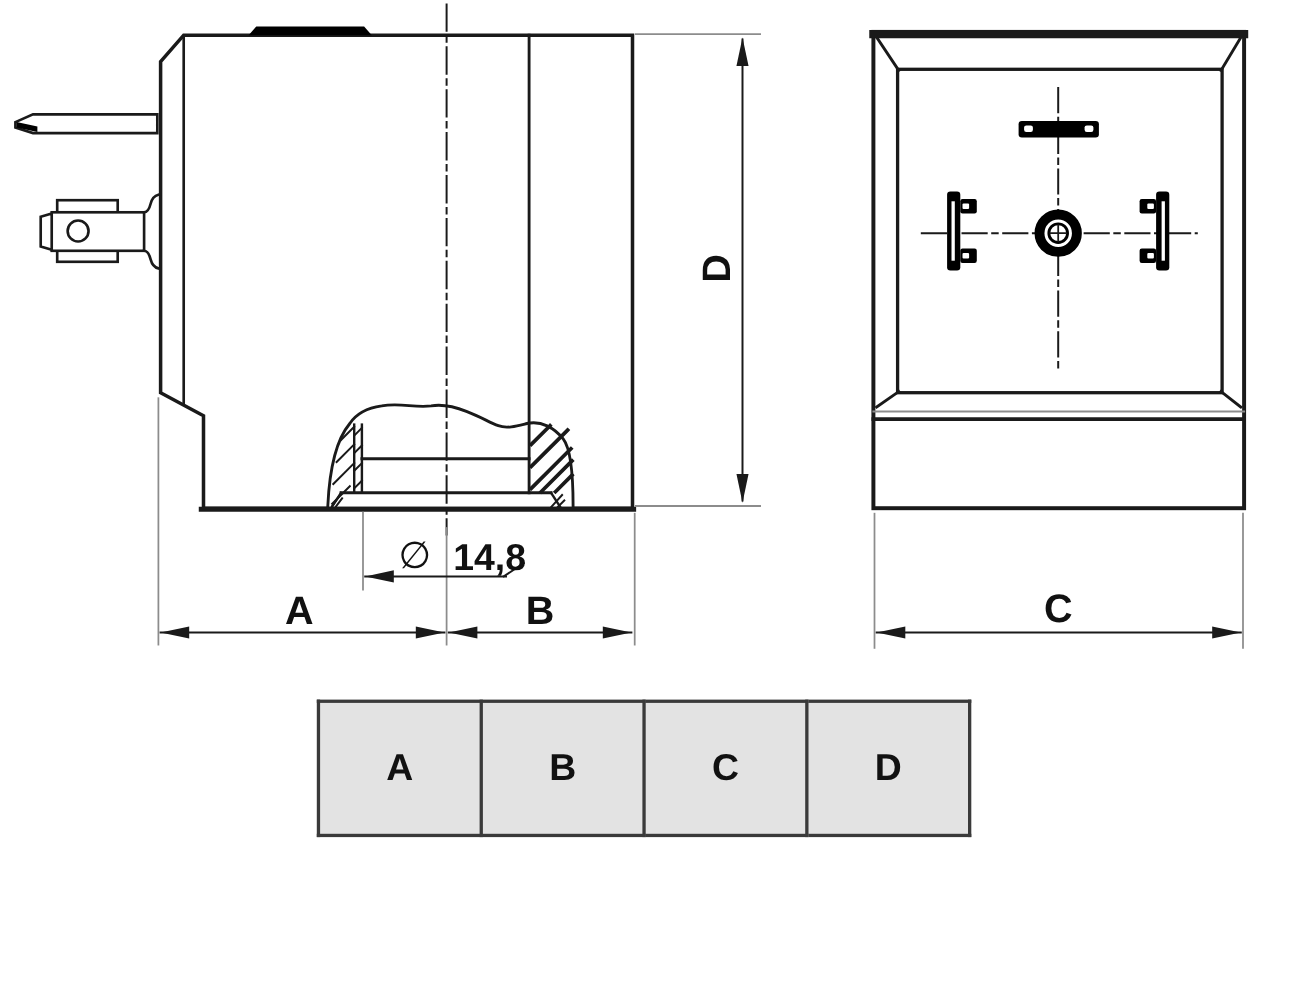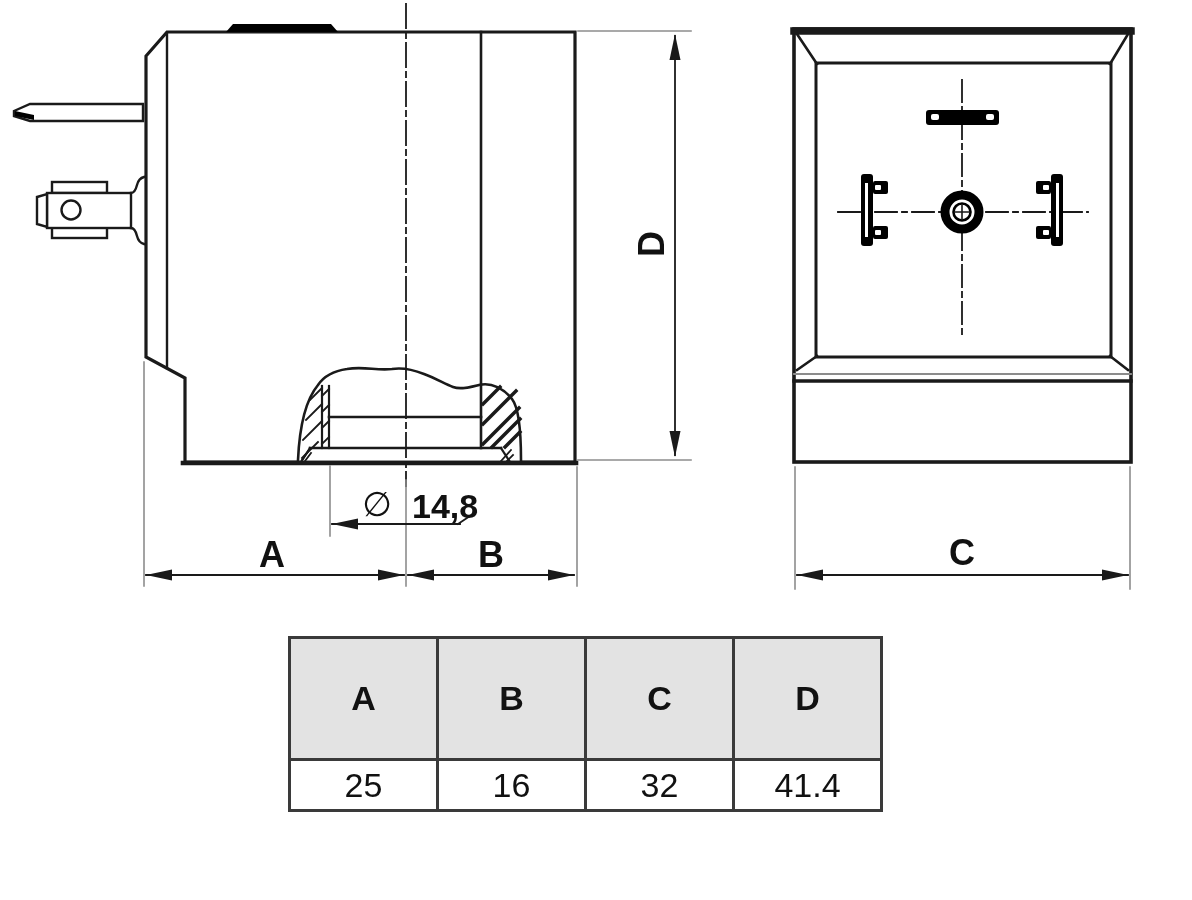--- a/index.html
+++ b/index.html
@@ -171,22 +171,16 @@
 <table class="dim-table">
   <thead>
     <tr>
       <th>A</th>
       <th>B</th>
       <th>C</th>
       <th>D</th>
     </tr>
   </thead>
   <tbody>
-    <tr class="value-row">
-      <td>25</td>
-      <td>16</td>
-      <td>32</td>
-      <td>41.4</td>
-    </tr>
   </tbody>
 </table>
 
 </div>
 
 </body></html>

